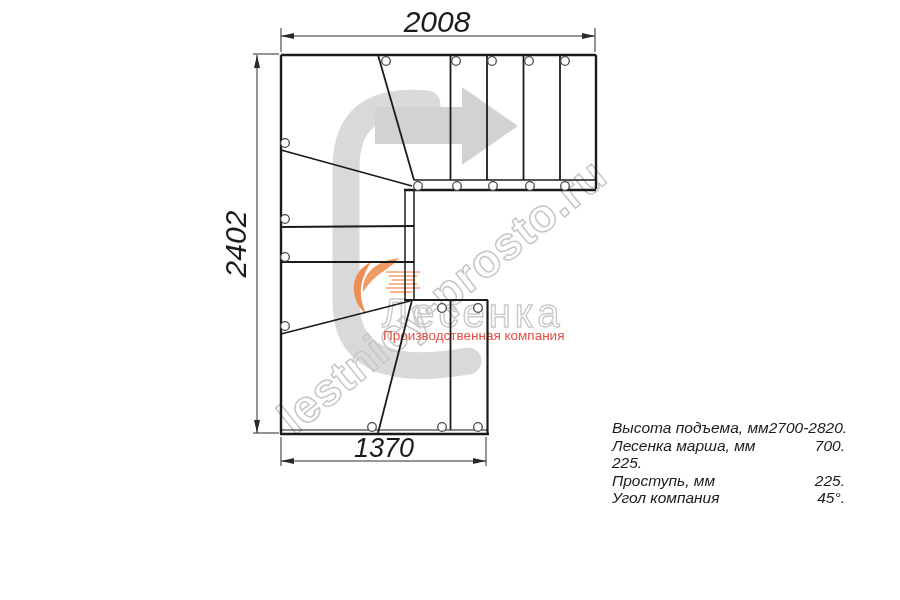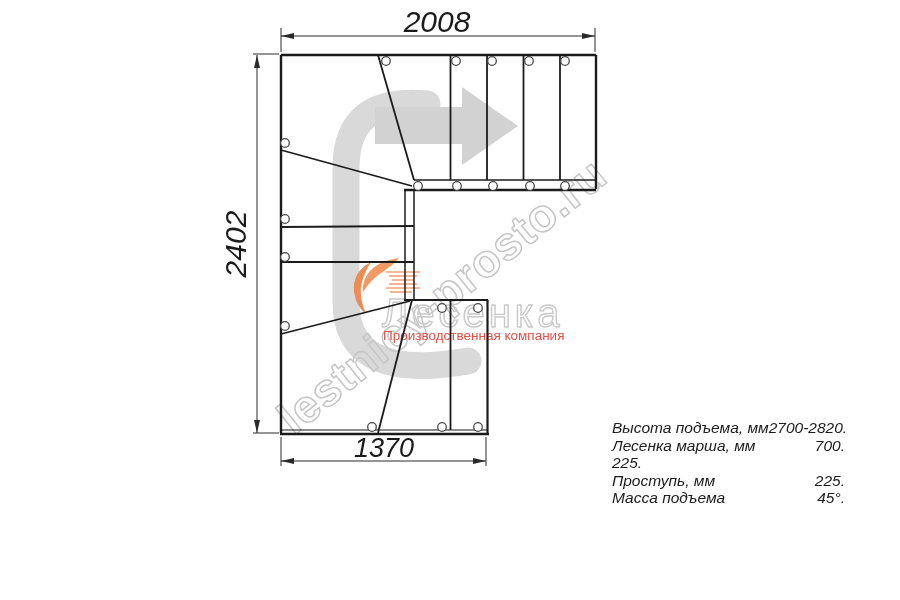--- a/index.html
+++ b/index.html
@@ -159,16 +159,16 @@
     <span class="spec-value">700.</span>
   </div>
   <div class="spec-row">
     <span class="spec-value">225.</span>
   </div>
   <div class="spec-row">
     <span class="spec-label">Проступь, мм</span>
     <span class="spec-value">225.</span>
   </div>
   <div class="spec-row">
-    <span class="spec-label">Масса подъема</span>
+    <span class="spec-label">Угол компания</span>
     <span class="spec-value">45°.</span>
   </div>
 </div>
 
 </body></html>

